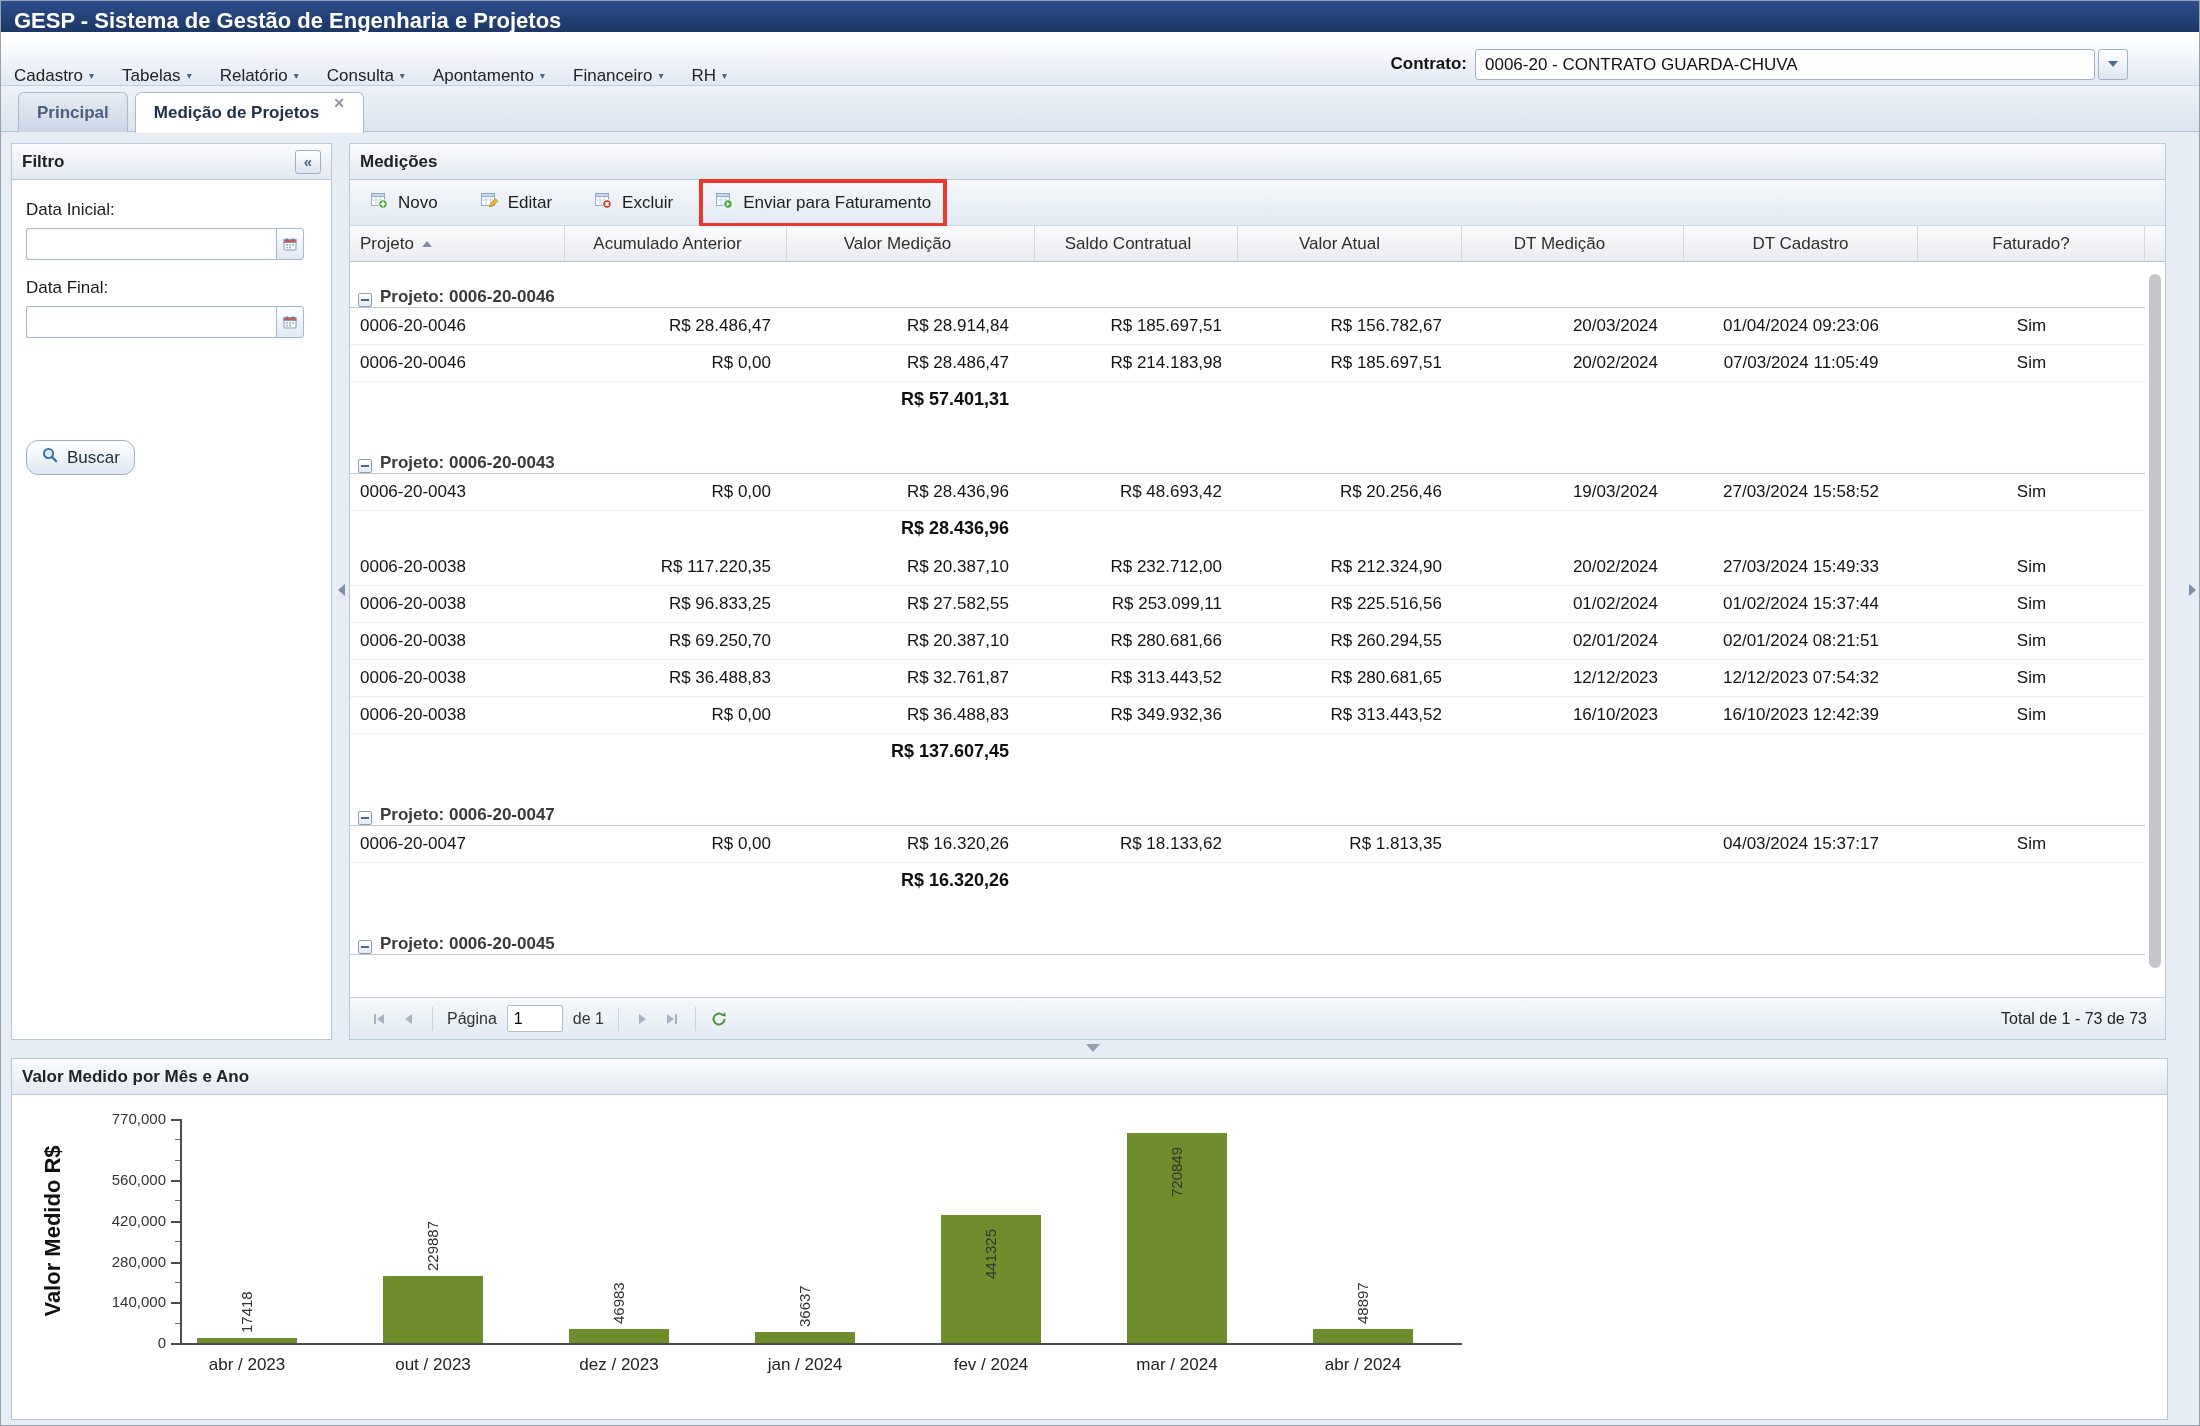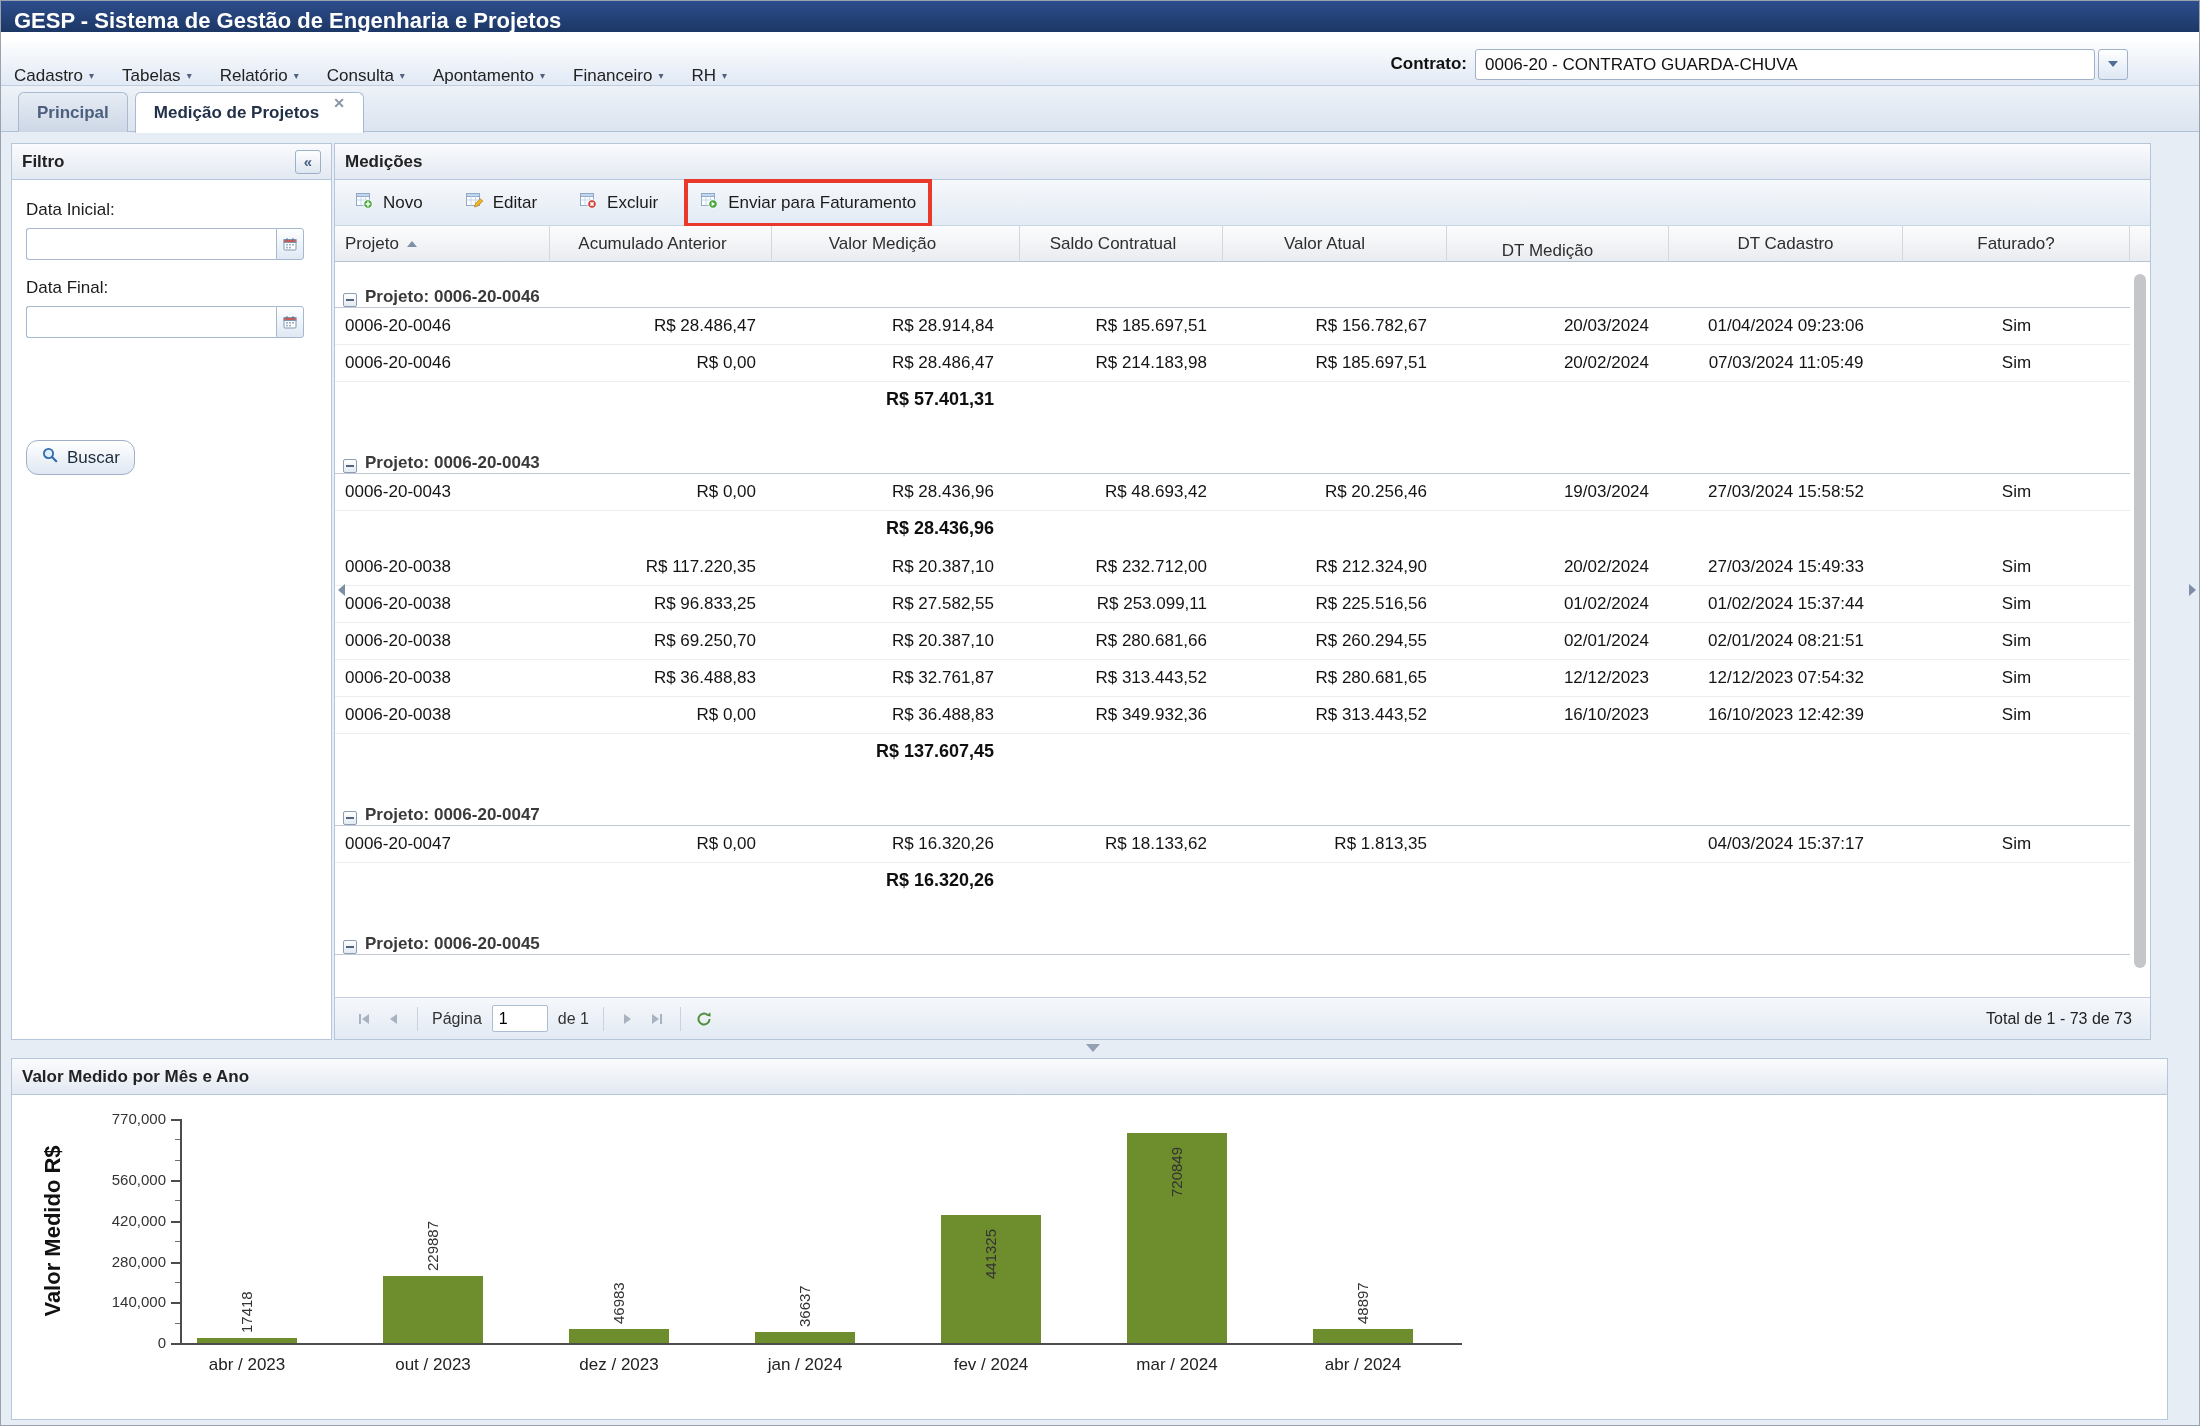--- a/index.html
+++ b/index.html
@@ -37,21 +37,21 @@
   .collapse-btn{margin-left:auto;width:26px;height:24px;border:1px solid #9db0c9;border-radius:3px;background:linear-gradient(#fff,#dde6f1);color:#4a6184;font-size:15px;font-weight:bold;display:flex;align-items:center;justify-content:center;cursor:pointer;}
   .filter-body{padding:14px;}
   .flabel{font-size:17px;color:#1b1b1b;margin:6px 0 8px;}
   .flabel+.fieldrow{margin-bottom:18px;}
   .fieldrow{display:flex;}
   .dinput{width:250px;height:32px;border:1px solid #a6b8cf;border-right:none;border-radius:3px 0 0 3px;padding:0 8px;font:17px "Liberation Sans",sans-serif;color:#222;background:#fff;}
   .dtrigger{width:28px;height:32px;border:1px solid #a6b8cf;background:linear-gradient(#fff,#dfe8f3);display:flex;align-items:center;justify-content:center;border-radius:0 3px 3px 0;cursor:pointer;}
   .buscar{display:inline-flex;align-items:center;gap:8px;margin-top:84px;border:1px solid #9fb0c8;border-radius:12px;background:linear-gradient(#ffffff,#dfe7f2);padding:5px 14px;font:17px "Liberation Sans",sans-serif;color:#1c2b3a;cursor:pointer;}
 
   
-  .main-panel{left:334px;top:143px;width:1817px;height:897px;}
+  .main-panel{left:349px;top:143px;width:1817px;height:897px;}
   .toolbar{height:46px;background:linear-gradient(#f6f8fb,#e2eaf4);border-bottom:1px solid #cbd6e4;display:flex;align-items:center;padding-left:12px;}
   .tbtn{display:inline-flex;align-items:center;gap:10px;background:transparent;border:0;font:17px "Liberation Sans",sans-serif;color:#1c1c1c;margin-right:26px;height:32px;padding:0 8px;cursor:pointer;white-space:nowrap;}
   .tbtn.annotated{outline:4px solid #e8392b;outline-offset:4px;}
 
   .grid-header{display:flex;height:36px;background:linear-gradient(#fcfcfd,#e9ecf0);}
   .ghc{height:36px;display:flex;align-items:center;justify-content:center;background:linear-gradient(#fcfcfd,#e9ecf0);border-right:1px solid #d4d8de;border-bottom:1px solid #b9c2cf;font-size:17px;color:#2e2e2e;cursor:pointer;overflow:hidden;white-space:nowrap;}
   .ghc.c0{justify-content:flex-start;}
   .ghc-fill{width:20px;border-bottom:1px solid #b9c2cf;background:linear-gradient(#fcfcfd,#e9ecf0);}
   .sort-asc{width:0;height:0;border-left:5px solid transparent;border-right:5px solid transparent;border-bottom:6px solid #7f8fa6;margin-left:8px;}
 
@@ -63,21 +63,21 @@
   .grow{display:flex;height:37px;line-height:36px;border-bottom:1px solid #ededee;width:1795px;}
   .gsum{display:flex;height:38px;line-height:34px;width:1795px;}
   .gc{overflow:hidden;white-space:nowrap;}
   .sumv{font-weight:bold;font-size:18px;color:#0f0f0f;}
 
   .c0{width:215px;text-align:left;padding-left:10px;}
   .c1{width:222px;text-align:right;padding-right:16px;}
   .c2{width:248px;text-align:right;padding-right:26px;}
   .c3{width:203px;text-align:right;padding-right:16px;}
   .c4{width:224px;text-align:right;padding-right:20px;}
-  .c5{width:222px;text-align:right;padding-right:20px;align-items:flex-end;}
+  .c5{width:222px;text-align:right;padding-right:26px;}
   .c6{width:234px;text-align:center;}
   .c7{width:227px;text-align:center;}
 
   .scroll-thumb{position:absolute;right:4px;top:130px;width:12px;height:694px;background:#c5c6c9;border-radius:7px;cursor:pointer;}
 
   .paging{position:absolute;left:0;right:0;bottom:0;height:42px;border-top:1px solid #c3cfe0;background:linear-gradient(#f6f8fb,#e2eaf4);display:flex;align-items:center;padding:0 14px;}
   .pgbtn{width:30px;height:30px;display:flex;align-items:center;justify-content:center;border-radius:3px;cursor:pointer;flex:none;}
   .pgsep{width:1px;height:24px;background:#c8d2e0;margin:0 8px;flex:none;}
   .pglabel{font-size:16px;color:#333;margin:0 6px;white-space:nowrap;}
   .pginput{width:56px;height:27px;border:1px solid #aebdd2;border-radius:2px;font:16px "Liberation Sans",sans-serif;padding:0 6px;margin:0 4px;}

